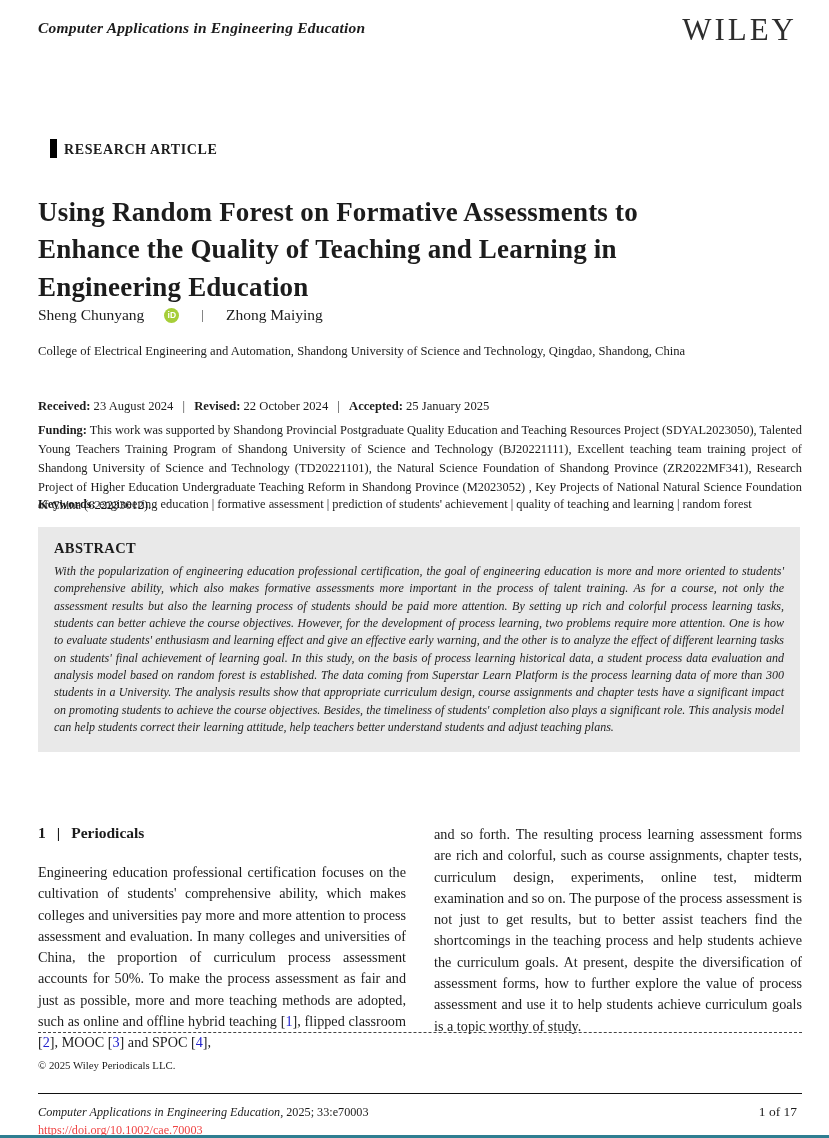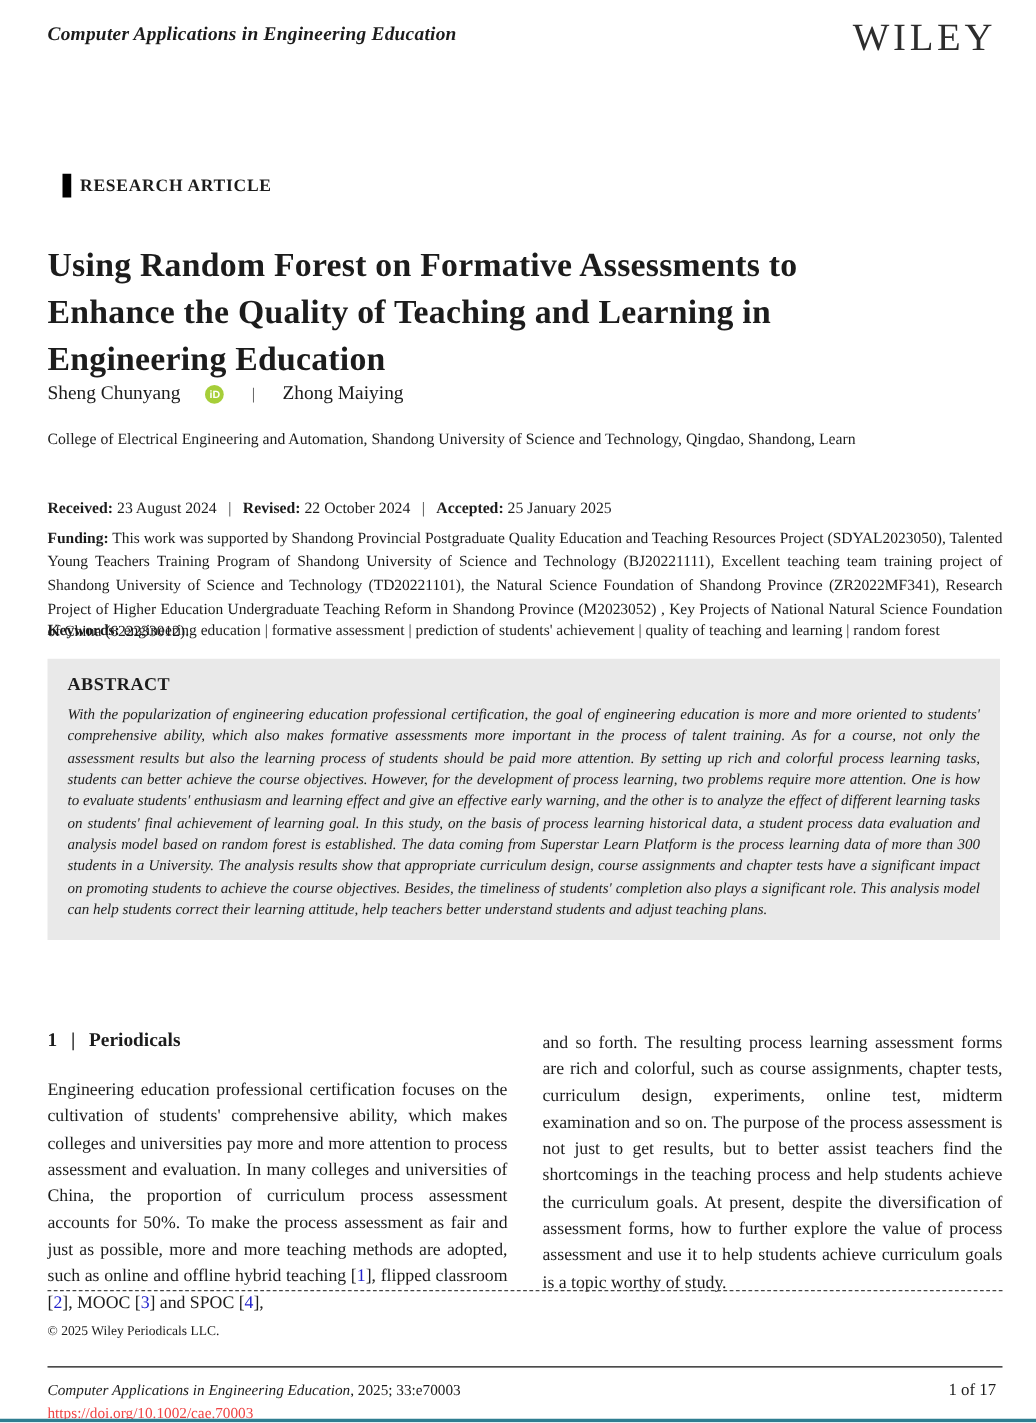--- a/index.html
+++ b/index.html
@@ -65,21 +65,21 @@
 
   <h1 class="title" style="margin:0;">Using Random Forest on Formative Assessments to Enhance the Quality of Teaching and Learning in Engineering Education</h1>
 
   <div class="authors">
     <span>Sheng Chunyang</span>
     <span class="orcid">iD</span>
     <span class="author-sep">|</span>
     <span>Zhong Maiying</span>
   </div>
 
-  <div class="affil">College of Electrical Engineering and Automation, Shandong University of Science and Technology, Qingdao, Shandong, Learn</div>
+  <div class="affil">College of Electrical Engineering and Automation, Shandong University of Science and Technology, Qingdao, Shandong, China</div>
 
 
   <div class="dates">
     <b>Received:</b>
     <span>23 August 2024</span>
     <span class="sep">|</span>
     <b>Revised:</b>
     <span>22 October 2024</span>
     <span class="sep">|</span>
     <b>Accepted:</b>

